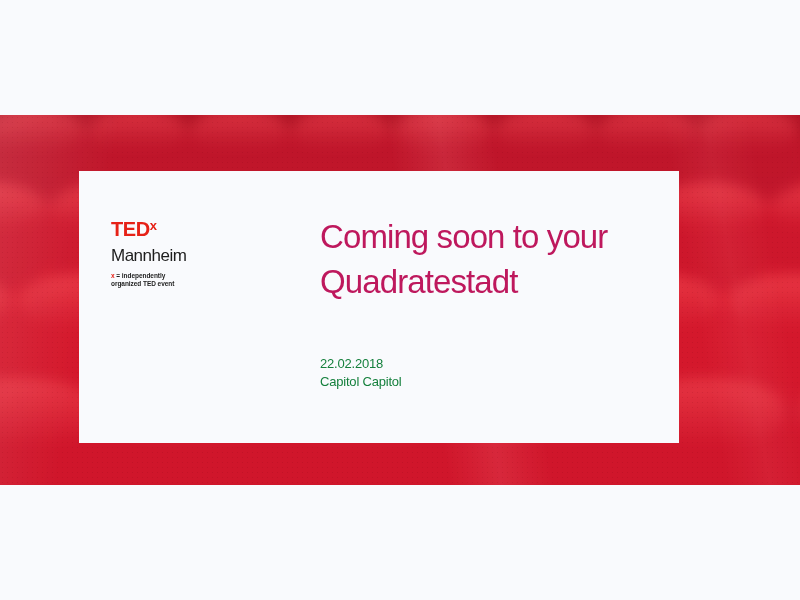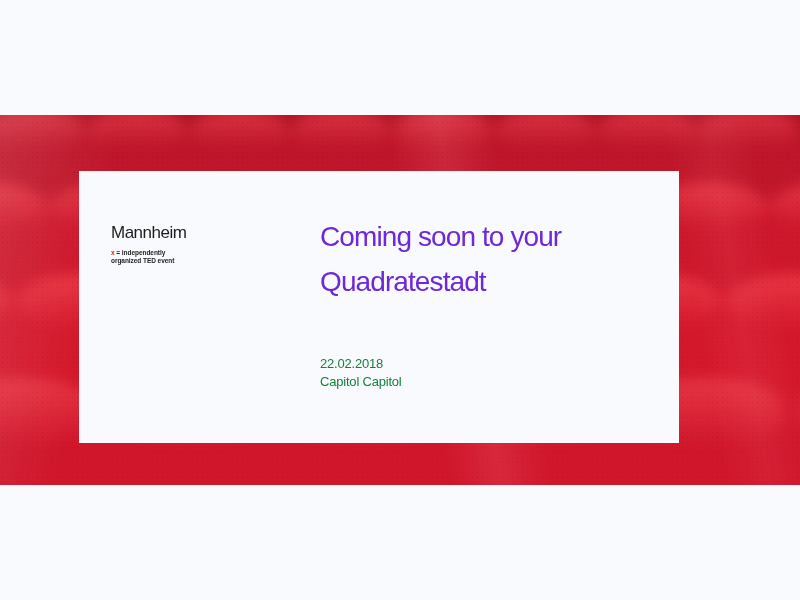--- a/index.html
+++ b/index.html
@@ -166,24 +166,24 @@
     letter-spacing: -0.05px;
   }
   .tagline .x-red { color: #e62117; }
 
   
   .headline {
     position: absolute;
     left: 241px;
     top: 43px;
     width: 340px;
-    font-size: 28px;
+    font-size: 33px;
     line-height: 45px;
     font-weight: 300;
-    color: #6d28d9;
+    color: #be185d;
     letter-spacing: -0.9px;
     font-stretch: semi-condensed;
   }
   .headline .hl-line { display: block; }
 
   
   .details {
     position: absolute;
     left: 241px;
     top: 184px;
@@ -256,20 +256,21 @@
       </div>
 
     </div>
     <div class="sheen"></div>
     <div class="grain"></div>
   </div>
 
   <div class="card">
 
     <div class="logo-block">
+      <span class="tedx-mark"><span>TED</span><span class="sup">x</span></span>
       <span class="city-mark">Mannheim</span>
       <div class="tagline">
         <span class="t-line"><span class="x-red">x</span> = independently</span><br>
         <span class="t-line">organized TED event</span>
       </div>
     </div>
 
     <div class="headline">
       <span class="hl-line">Coming soon to your</span>
       <span class="hl-line">Quadratestadt</span>

